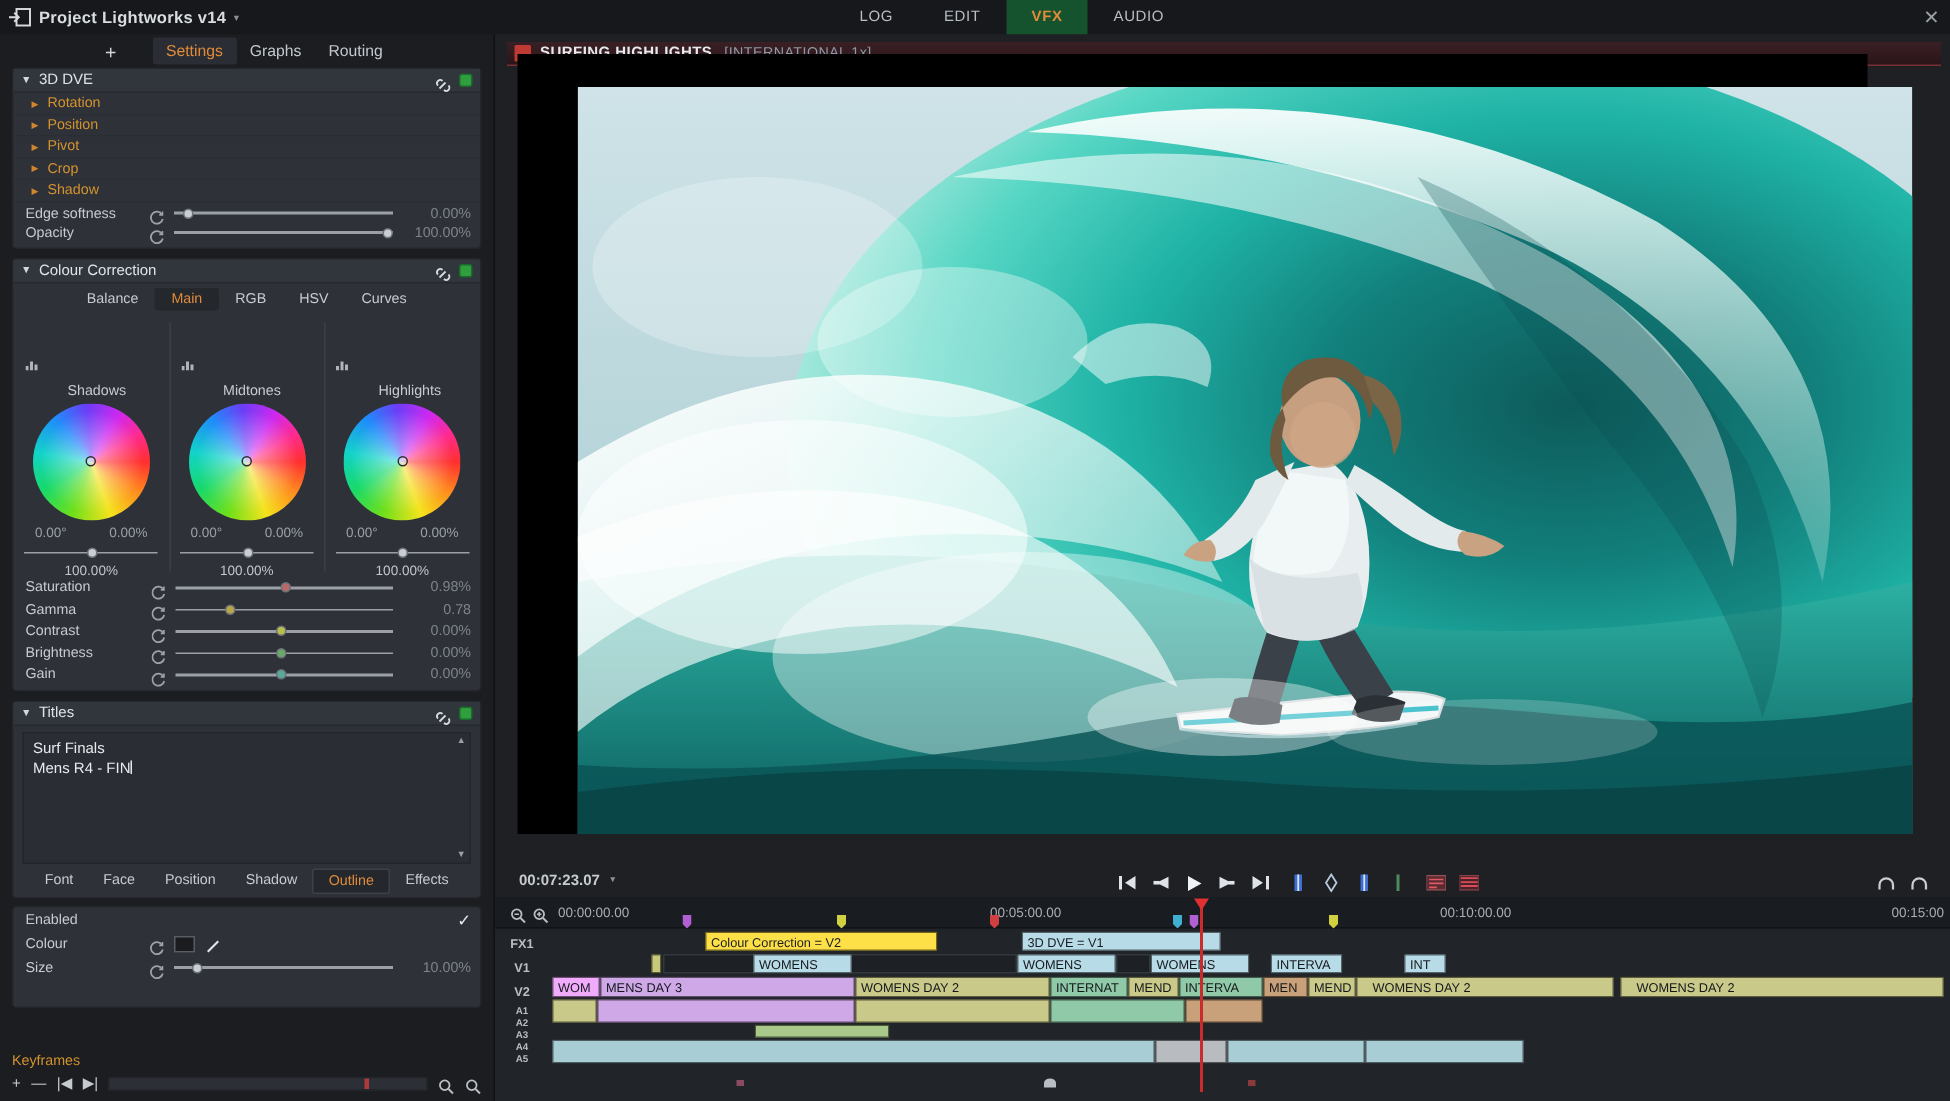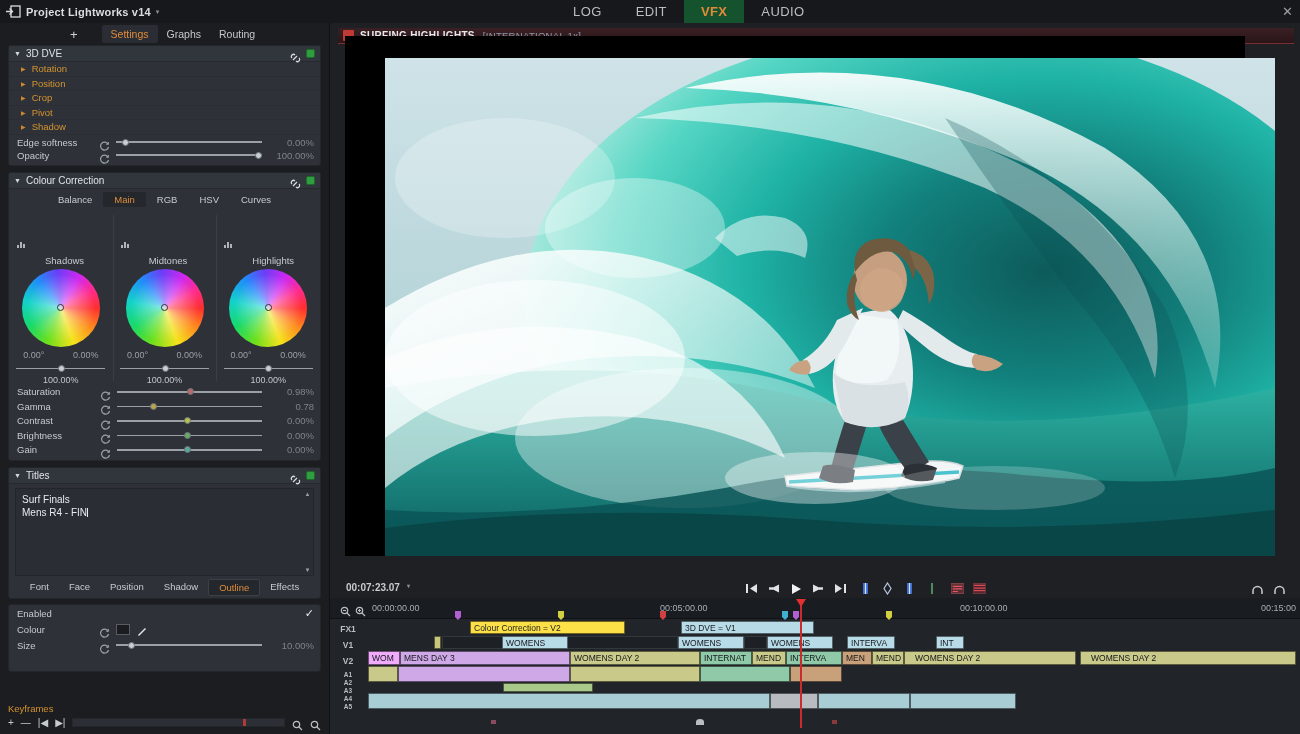--- a/index.html
+++ b/index.html
@@ -16,21 +16,21 @@
   .titlebar {
     position: absolute; left: 0; top: 0; width: 1300px; height: 23px;
     background: #16181b; display: flex; align-items: center;
   }
   .tb-logo { width: 26px; height: 23px; display: flex; align-items: center; justify-content: center; }
   .tb-title { font-size: 11px; font-weight: bold; color: #d9dde1; letter-spacing: .2px; }
   .tb-caret { font-size: 7px; color: #8b9097; margin-left: 5px; }
   .tb-tabs { position: absolute; left: 556px; top: 0; height: 23px; display: flex; }
   .tb-tab {
     height: 23px; padding: 0 17px; display: flex; align-items: center;
-    font-size: 13px; color: #b9bec4; letter-spacing: .4px;
+    font-size: 10px; color: #b9bec4; letter-spacing: .4px;
   }
   .tb-tab.active { background: #14532d; color: #e08b3a; font-weight: bold; }
   .tb-close { position: absolute; right: 7px; top: 5px; font-size: 13px; color: #9aa0a6; line-height: 13px; }
 
   
   .leftpanel {
     position: absolute; left: 0; top: 23px; width: 330px; height: 711px;
     background: #1b1d21; border-right: 1px solid #0e1012;
   }
   .lp-tabbar { height: 22px; display: flex; align-items: center; padding-left: 70px; gap: 0; }
@@ -224,25 +224,25 @@
         <div class="subrow">
           <span class="tri">▶</span>
           <span class="lbl">Rotation</span>
         </div>
         <div class="subrow">
           <span class="tri">▶</span>
           <span class="lbl">Position</span>
         </div>
         <div class="subrow">
           <span class="tri">▶</span>
-          <span class="lbl">Crop</span>
+          <span class="lbl">Pivot</span>
         </div>
         <div class="subrow">
           <span class="tri">▶</span>
-          <span class="lbl">Pivot</span>
+          <span class="lbl">Crop</span>
         </div>
         <div class="subrow">
           <span class="tri">▶</span>
           <span class="lbl">Shadow</span>
         </div>
       </div>
       <div class="prow">
         <span class="pname">Edge softness</span>
         <span class="reset-ic">
           <svg width="10" height="10" viewBox="0 0 10 10">

